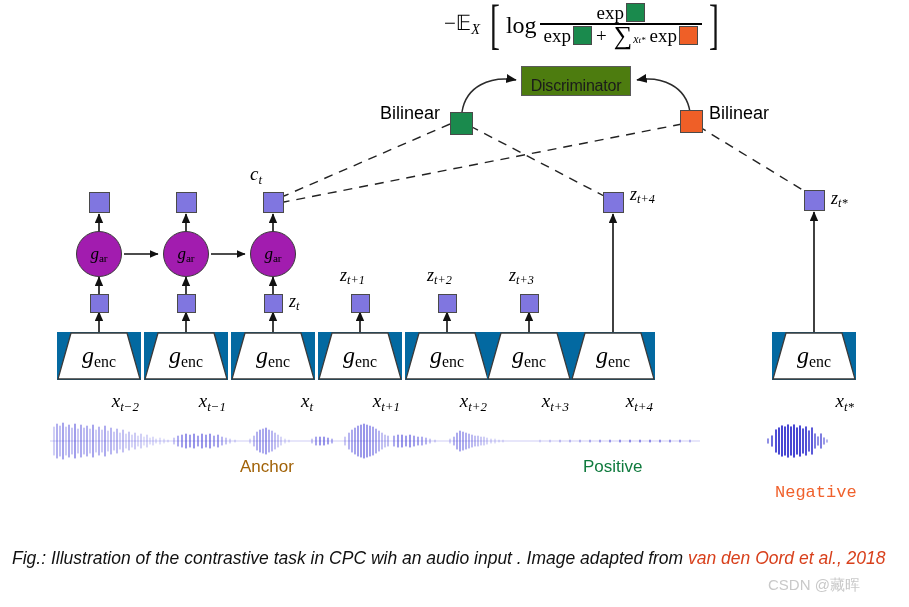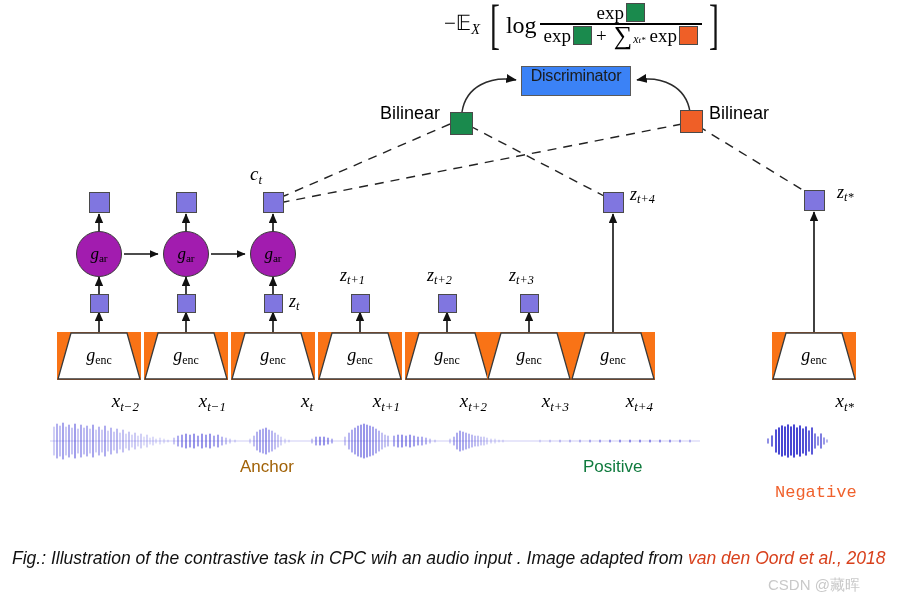--- a/index.html
+++ b/index.html
@@ -99,22 +99,22 @@
     font-size: 26px;
     line-height: 0.8;
     margin: 0 1px 0 3px;
   }
 
   
   #discriminator-box {
     left: 521px; top: 66px;
     width: 110px; height: 30px;
     border: 1.4px solid #5a5a5a;
-    background: #3b82f6;
-    display: flex; align-items: flex-start; justify-content: center;
+    background: #4d7c0f;
+    display: flex; align-items: flex-end; justify-content: center;
     font-family: "Liberation Sans", sans-serif;
     font-size: 16px;
     color: #1b1b1b;
     letter-spacing: -0.2px;
   }
 
   
   .bilinear-label {
     font-family: "Liberation Sans", sans-serif;
     font-size: 18px;
@@ -128,27 +128,27 @@
     border: 1.4px solid #3a3a3a;
     border-radius: 50%;
     background: #a21caf;
     display: flex; align-items: center; justify-content: center;
     font-family: "Liberation Serif", serif;
     font-style: italic;
     font-size: 17px;
   }
   .genc-trap {
     width: 84px; height: 48px;
-    background: #f97316;
+    background: #0369a1;
     border: 0;
     position: absolute;
     display: flex; align-items: center; justify-content: center;
     font-family: "Liberation Serif", serif;
     font-style: italic;
-    font-size: 18px;
+    font-size: 24px;
   }
   .trap-svg { position: absolute; left: 0; top: 0; }
   .genc-text { position: relative; z-index: 2; }
 
   
   .xlabel {
     font-family: "Liberation Serif", serif;
     font-style: italic;
     font-size: 19px;
     text-align: right;
@@ -320,21 +320,21 @@
   </div>
   <div class="abs zlabel" style="left:427px; top:265px;">
     <span>z</span><span class="sub">t+2</span>
   </div>
   <div class="abs zlabel" style="left:509px; top:265px;">
     <span>z</span><span class="sub">t+3</span>
   </div>
   <div class="abs zlabel" style="left:630px; top:184px;">
     <span>z</span><span class="sub">t+4</span>
   </div>
-  <div class="abs zlabel" style="left:831px; top:182px;margin-left:6px;">
+  <div class="abs zlabel" style="left:831px; top:188px;">
     <span>z</span><span class="sub">t*</span>
   </div>
 
   <div class="genc-trap" style="left:57px; top:332px;">
     <svg class="trap-svg" width="84" height="48">
       <polygon points="14,1 70,1 83,47 1,47" fill="#ffffff" stroke="#3a3a3a" stroke-width="1.3"></polygon>
     </svg>
     <span class="genc-text mathit">g<span class="subrm">enc</span></span>
   </div>
 

